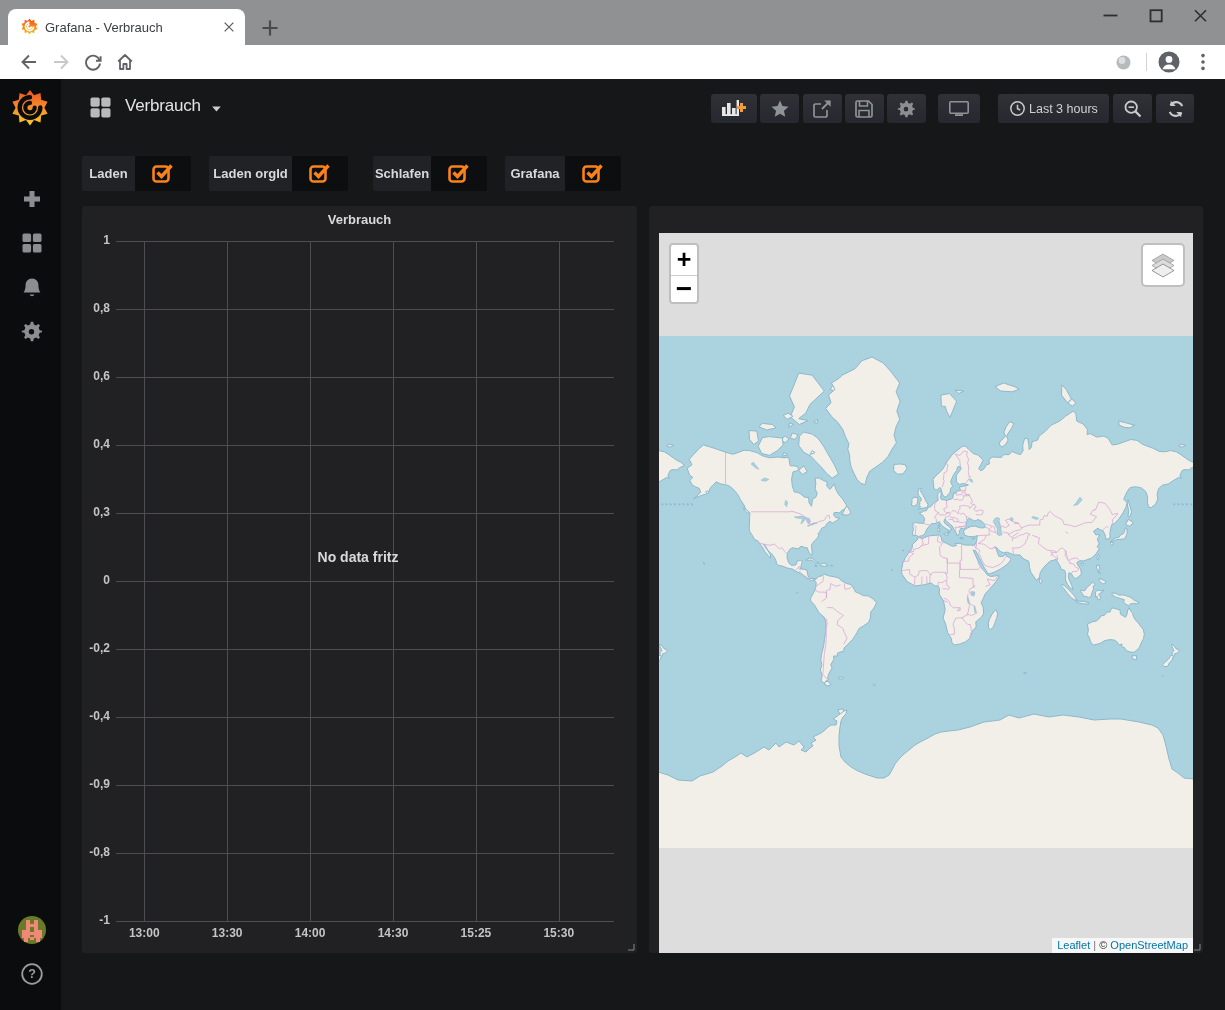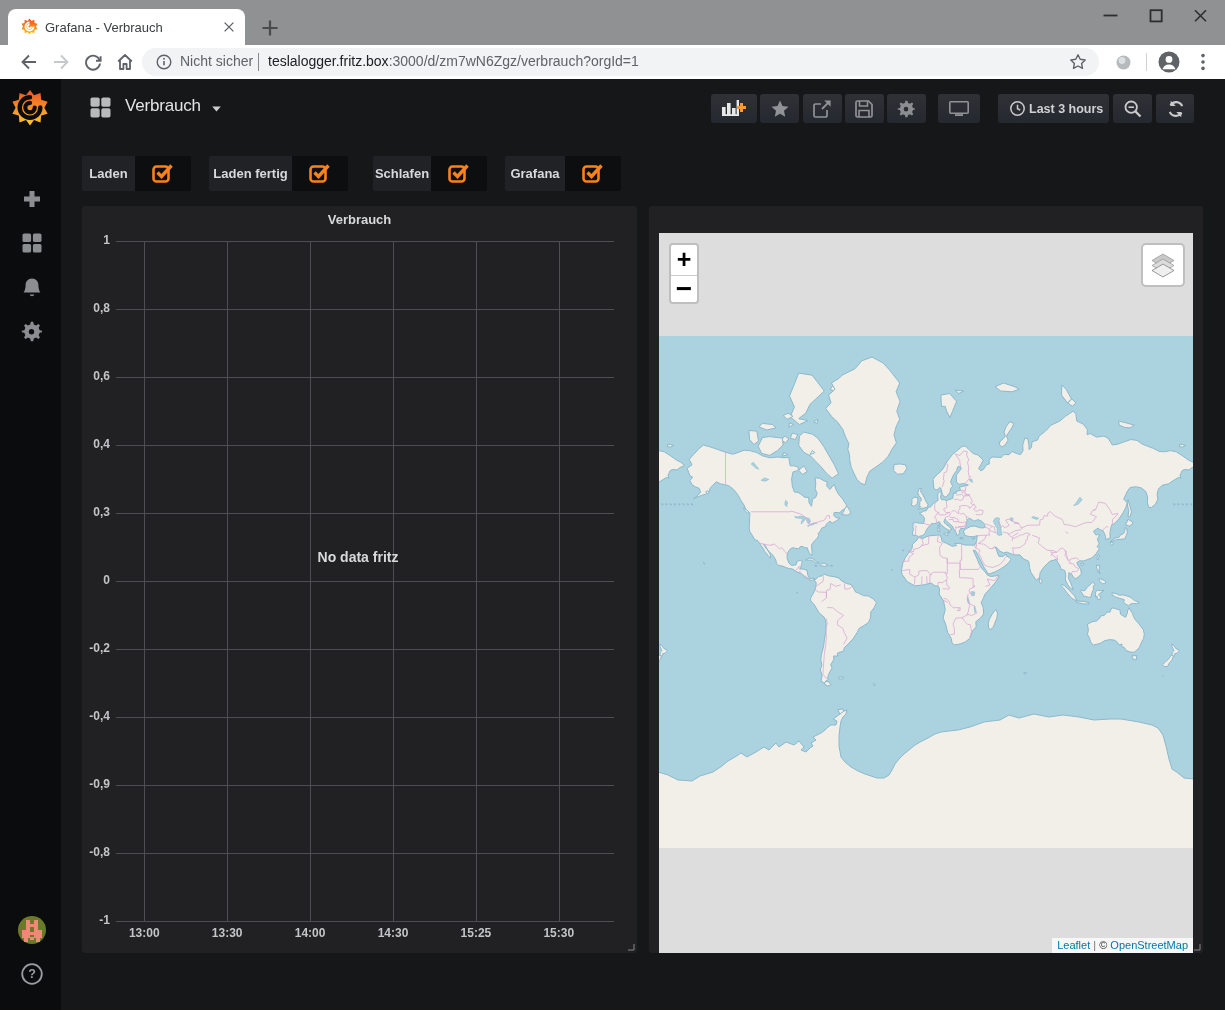--- a/index.html
+++ b/index.html
@@ -78,33 +78,20 @@
   <svg class="navic" style="left:51px" width="20" height="20" viewBox="0 0 20 20">
         <path d="M3 10 H16 M10 3.5 L16.5 10 L10 16.5" stroke="#c6c9cc" stroke-width="1.9" fill="none"></path>
       </svg>
   <svg class="navic" style="left:83px" width="20" height="20" viewBox="0 0 20 20">
         <path d="M16.6 8.2 A7 7 0 1 0 17 11.5" stroke="#5f6368" stroke-width="1.9" fill="none"></path>
         <path d="M17.6 4.2 V8.8 H13" stroke="#5f6368" stroke-width="1.9" fill="none"></path>
       </svg>
   <svg class="navic" style="left:115px" width="20" height="20" viewBox="0 0 20 20">
         <path d="M3.2 9.5 L10 3 L16.8 9.5 M5 8.2 V17 H8.4 V12 H11.6 V17 H15 V8.2" stroke="#5f6368" stroke-width="1.8" fill="none" stroke-linejoin="round"></path>
       </svg>
-  <div id="omnibox">
-    <svg style="position:absolute;left:14px;top:6px" width="16" height="16" viewBox="0 0 16 16">
-      <circle cx="8" cy="8" r="6.8" fill="none" stroke="#5f6368" stroke-width="1.4"></circle>
-      <path d="M8 7 V11.2" stroke="#5f6368" stroke-width="1.6"></path>
-          <circle cx="8" cy="4.8" r="0.95" fill="#5f6368"></circle>
-    </svg>
-    <span style="position:absolute;left:38px;top:5px;font-size:14px;color:#5f6368">Nicht sicher</span>
-    <div style="position:absolute;left:116px;top:5px;width:1px;height:18px;background:#878a8d"></div>
-    <span style="position:absolute;left:126px;top:5px;font-size:14px;color:#202124">teslalogger.fritz.box<span style="color:#5f6368">:3000/d/zm7wN6Zgz/verbrauch?orgId=1</span></span>
-    <svg style="position:absolute;right:12px;top:5px" width="18" height="18" viewBox="0 0 18 18">
-      <path d="M9 1.8 L11.2 6.3 L16.2 7 L12.6 10.5 L13.5 15.4 L9 13 L4.5 15.4 L5.4 10.5 L1.8 7 L6.8 6.3 Z" fill="none" stroke="#5f6368" stroke-width="1.4" stroke-linejoin="round"></path>
-    </svg>
-  </div>
   <svg style="position:absolute;left:1116px;top:10px" width="15" height="15" viewBox="0 0 15 15">
         <circle cx="7.5" cy="7.5" r="7" fill="#b7babd"></circle>
         <circle cx="6" cy="5.5" r="3.4" fill="#dcdfe2"></circle>
       </svg>
   <div style="position:absolute;left:1146px;top:8px;width:1px;height:18px;background:#d0d3d6"></div>
   <svg style="position:absolute;left:1158px;top:6px" width="22" height="22" viewBox="0 0 22 22">
     <circle cx="11" cy="11" r="10.5" fill="#5f6368"></circle>
     <circle cx="11" cy="8.4" r="3.4" fill="#fff"></circle>
         <path d="M4.5 18.2 a6.8 6.8 0 0 1 13 0 Z" fill="#fff"></path>
   </svg>
@@ -215,21 +202,21 @@
       <svg style="position:absolute;left:11px;top:7px" width="20" height="16" viewBox="0 0 20 16">
         <rect x="0.8" y="0.8" width="18.4" height="11.4" rx="1" fill="none" stroke="#8f9296" stroke-width="1.6"></rect>
         <rect x="6" y="13.2" width="8" height="1.8" fill="#8f9296"></rect>
       </svg>
     </div>
     <div class="navbtn" style="left:937px;width:111px">
       <svg style="position:absolute;left:12px;top:7px" width="15" height="15" viewBox="0 0 15 15">
         <circle cx="7.5" cy="7.5" r="6.7" fill="none" stroke="#c9cacc" stroke-width="1.5"></circle>
         <path d="M7.5 3.8 V7.8 L10.2 9" fill="none" stroke="#c9cacc" stroke-width="1.5"></path>
       </svg>
-      <span style="position:absolute;left:31px;top:7.5px;font-size:12.5px;font-weight:bold;color:#d0d1d3;white-space:nowrap">Last 3 hours</span>
+      <span style="position:absolute;left:31px;top:7.5px;font-size:12.5px;font-weight:normal;color:#d0d1d3;white-space:nowrap">Last 3 hours</span>
     </div>
     <div class="navbtn" style="left:1052px;width:39px">
       <svg style="position:absolute;left:11px;top:6px" width="18" height="18" viewBox="0 0 18 18">
         <circle cx="7.2" cy="7.2" r="5.7" fill="none" stroke="#c9cacc" stroke-width="1.8"></circle>
         <path d="M4.5 7.2 H10" stroke="#c9cacc" stroke-width="1.6"></path>
         <path d="M11.4 11.4 L16.5 16.5" stroke="#c9cacc" stroke-width="2.2"></path>
       </svg>
     </div>
     <div class="navbtn" style="left:1094.5px;width:38px">
       <svg style="position:absolute;left:11px;top:6px" width="18" height="18" viewBox="0 0 18 18">
@@ -243,21 +230,21 @@
     <div class="vargroup" style="left:21px">
       <div class="varlabel" style="width:53px">Laden</div>
       <div class="varcheck" style="left:53px">
         <svg style="position:absolute;left:17px;top:7px" width="22" height="21" viewBox="0 0 22 21">
           <rect x="1.5" y="3.5" width="15" height="15" rx="3" fill="none" stroke="#f9821a" stroke-width="2.6"></rect>
           <path d="M5.5 9.5 L9.5 13.5 L19.5 2.5" fill="none" stroke="#f9821a" stroke-width="3.4"></path>
         </svg>
       </div>
     </div>
     <div class="vargroup" style="left:148px">
-      <div class="varlabel" style="width:83px">Laden fertig</div>
+      <div class="varlabel" style="width:83px">Laden orgId</div>
       <div class="varcheck" style="left:83px">
         <svg style="position:absolute;left:17px;top:7px" width="22" height="21" viewBox="0 0 22 21">
           <rect x="1.5" y="3.5" width="15" height="15" rx="3" fill="none" stroke="#f9821a" stroke-width="2.6"></rect>
           <path d="M5.5 9.5 L9.5 13.5 L19.5 2.5" fill="none" stroke="#f9821a" stroke-width="3.4"></path>
         </svg>
       </div>
     </div>
     <div class="vargroup" style="left:312px">
       <div class="varlabel" style="width:58px">Schlafen</div>
       <div class="varcheck" style="left:58px">

